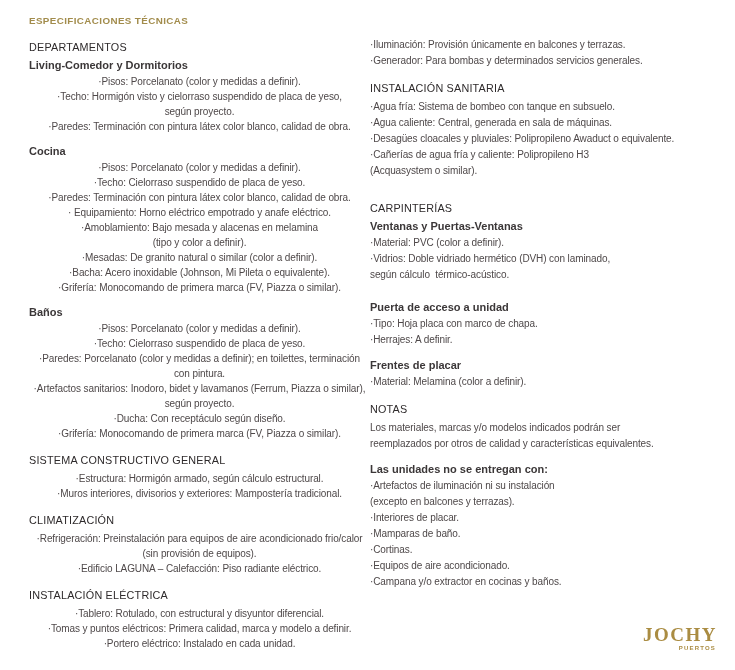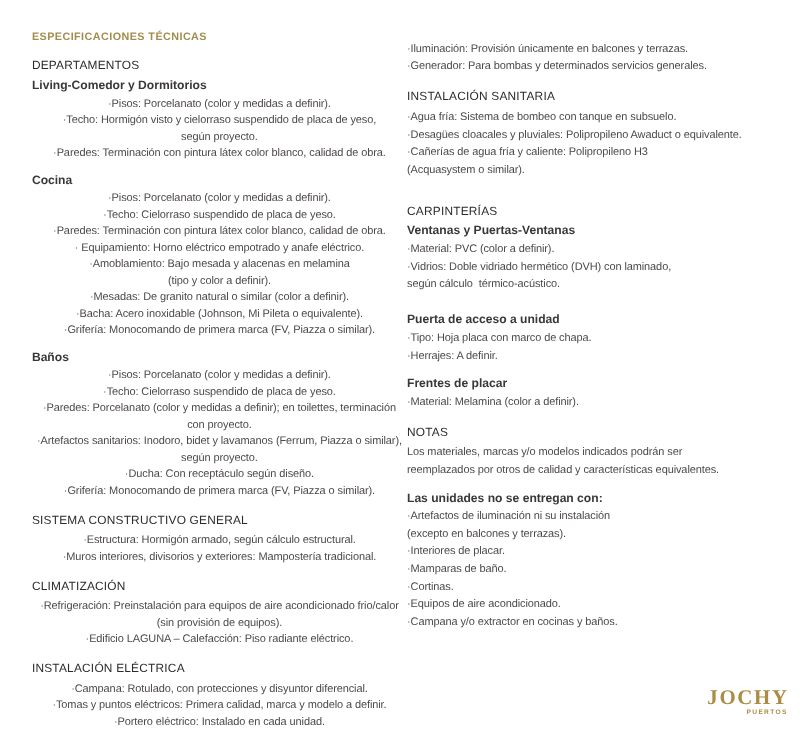--- a/index.html
+++ b/index.html
@@ -6,21 +6,21 @@
   html, body { background: #ffffff; }
   .page {
     position: relative;
     width: 735px;
     height: 670px;
     background: #ffffff;
     overflow: hidden;
     font-family: "Liberation Sans", sans-serif;
   }
   .col { position: absolute; top: 0; }
-  .col-left  { left: 29px;  width: 341px; padding-top: 26px; }
+  .col-left  { left: 29px;  width: 341px; padding-top: 13px; }
   .col-right { left: 370px; width: 345px; padding-top: 37px; }
 
   .t-title {
     font-size: 9.8px;
     font-weight: 700;
     letter-spacing: 0.4px;
     color: var(--accent-gold, #a28c4c);
     line-height: 15px;
     margin-bottom: 12px;
     white-space: pre;
@@ -97,42 +97,43 @@
       <div class="t-line">· Equipamiento: Horno eléctrico empotrado y anafe eléctrico.</div>
       <div class="t-line">·Amoblamiento: Bajo mesada y alacenas en melamina</div>
       <div class="t-line">(tipo y color a definir).</div>
       <div class="t-line">·Mesadas: De granito natural o similar (color a definir).</div>
       <div class="t-line">·Bacha: Acero inoxidable (Johnson, Mi Pileta o equivalente).</div>
       <div class="t-line">·Grifería: Monocomando de primera marca (FV, Piazza o similar).</div>
       <div class="t-sub">Baños</div>
       <div class="t-line">·Pisos: Porcelanato (color y medidas a definir).</div>
       <div class="t-line">·Techo: Cielorraso suspendido de placa de yeso.</div>
       <div class="t-line">·Paredes: Porcelanato (color y medidas a definir); en toilettes, terminación</div>
-      <div class="t-line">con proyecto.</div>
+      <div class="t-line">con pintura.</div>
       <div class="t-line">·Artefactos sanitarios: Inodoro, bidet y lavamanos (Ferrum, Piazza o similar),</div>
       <div class="t-line">según proyecto.</div>
       <div class="t-line">·Ducha: Con receptáculo según diseño.</div>
       <div class="t-line">·Grifería: Monocomando de primera marca (FV, Piazza o similar).</div>
       <div class="t-heading">SISTEMA CONSTRUCTIVO GENERAL</div>
       <div class="t-line">·Estructura: Hormigón armado, según cálculo estructural.</div>
       <div class="t-line">·Muros interiores, divisorios y exteriores: Mampostería tradicional.</div>
       <div class="t-heading">CLIMATIZACIÓN</div>
       <div class="t-line">·Refrigeración: Preinstalación para equipos de aire acondicionado frio/calor</div>
       <div class="t-line">(sin provisión de equipos).</div>
       <div class="t-line">·Edificio LAGUNA – Calefacción: Piso radiante eléctrico.</div>
       <div class="t-heading">INSTALACIÓN ELÉCTRICA</div>
-      <div class="t-line">·Campana: Rotulado, con protecciones y disyuntor diferencial.</div>
+      <div class="t-line">·Tablero: Rotulado, con estructural y disyuntor diferencial.</div>
       <div class="t-line">·Tomas y puntos eléctricos: Primera calidad, marca y modelo a definir.</div>
       <div class="t-line">·Portero eléctrico: Instalado en cada unidad.</div>
     </div>
   <div class="col col-right">
       <div class="t-line">·Iluminación: Provisión únicamente en balcones y terrazas.</div>
       <div class="t-line">·Generador: Para bombas y determinados servicios generales.</div>
       <div class="t-heading">INSTALACIÓN SANITARIA</div>
       <div class="t-line">·Agua fría: Sistema de bombeo con tanque en subsuelo.</div>
+      <div class="t-line">·Agua caliente: Central, generada en sala de máquinas.</div>
       <div class="t-line">·Desagües cloacales y pluviales: Polipropileno Awaduct o equivalente.</div>
       <div class="t-line">·Cañerías de agua fría y caliente: Polipropileno H3</div>
       <div class="t-line">(Acquasystem o similar).</div>
       <div class="t-heading" style="margin-top: 22px;">CARPINTERÍAS</div>
       <div class="t-sub">Ventanas y Puertas-Ventanas</div>
       <div class="t-line">·Material: PVC (color a definir).</div>
       <div class="t-line">·Vidrios: Doble vidriado hermético (DVH) con laminado,</div>
       <div class="t-line">según cálculo  térmico-acústico.</div>
       <div class="t-sub" style="margin-top: 17px;">Puerta de acceso a unidad</div>
       <div class="t-line">·Tipo: Hoja placa con marco de chapa.</div>

